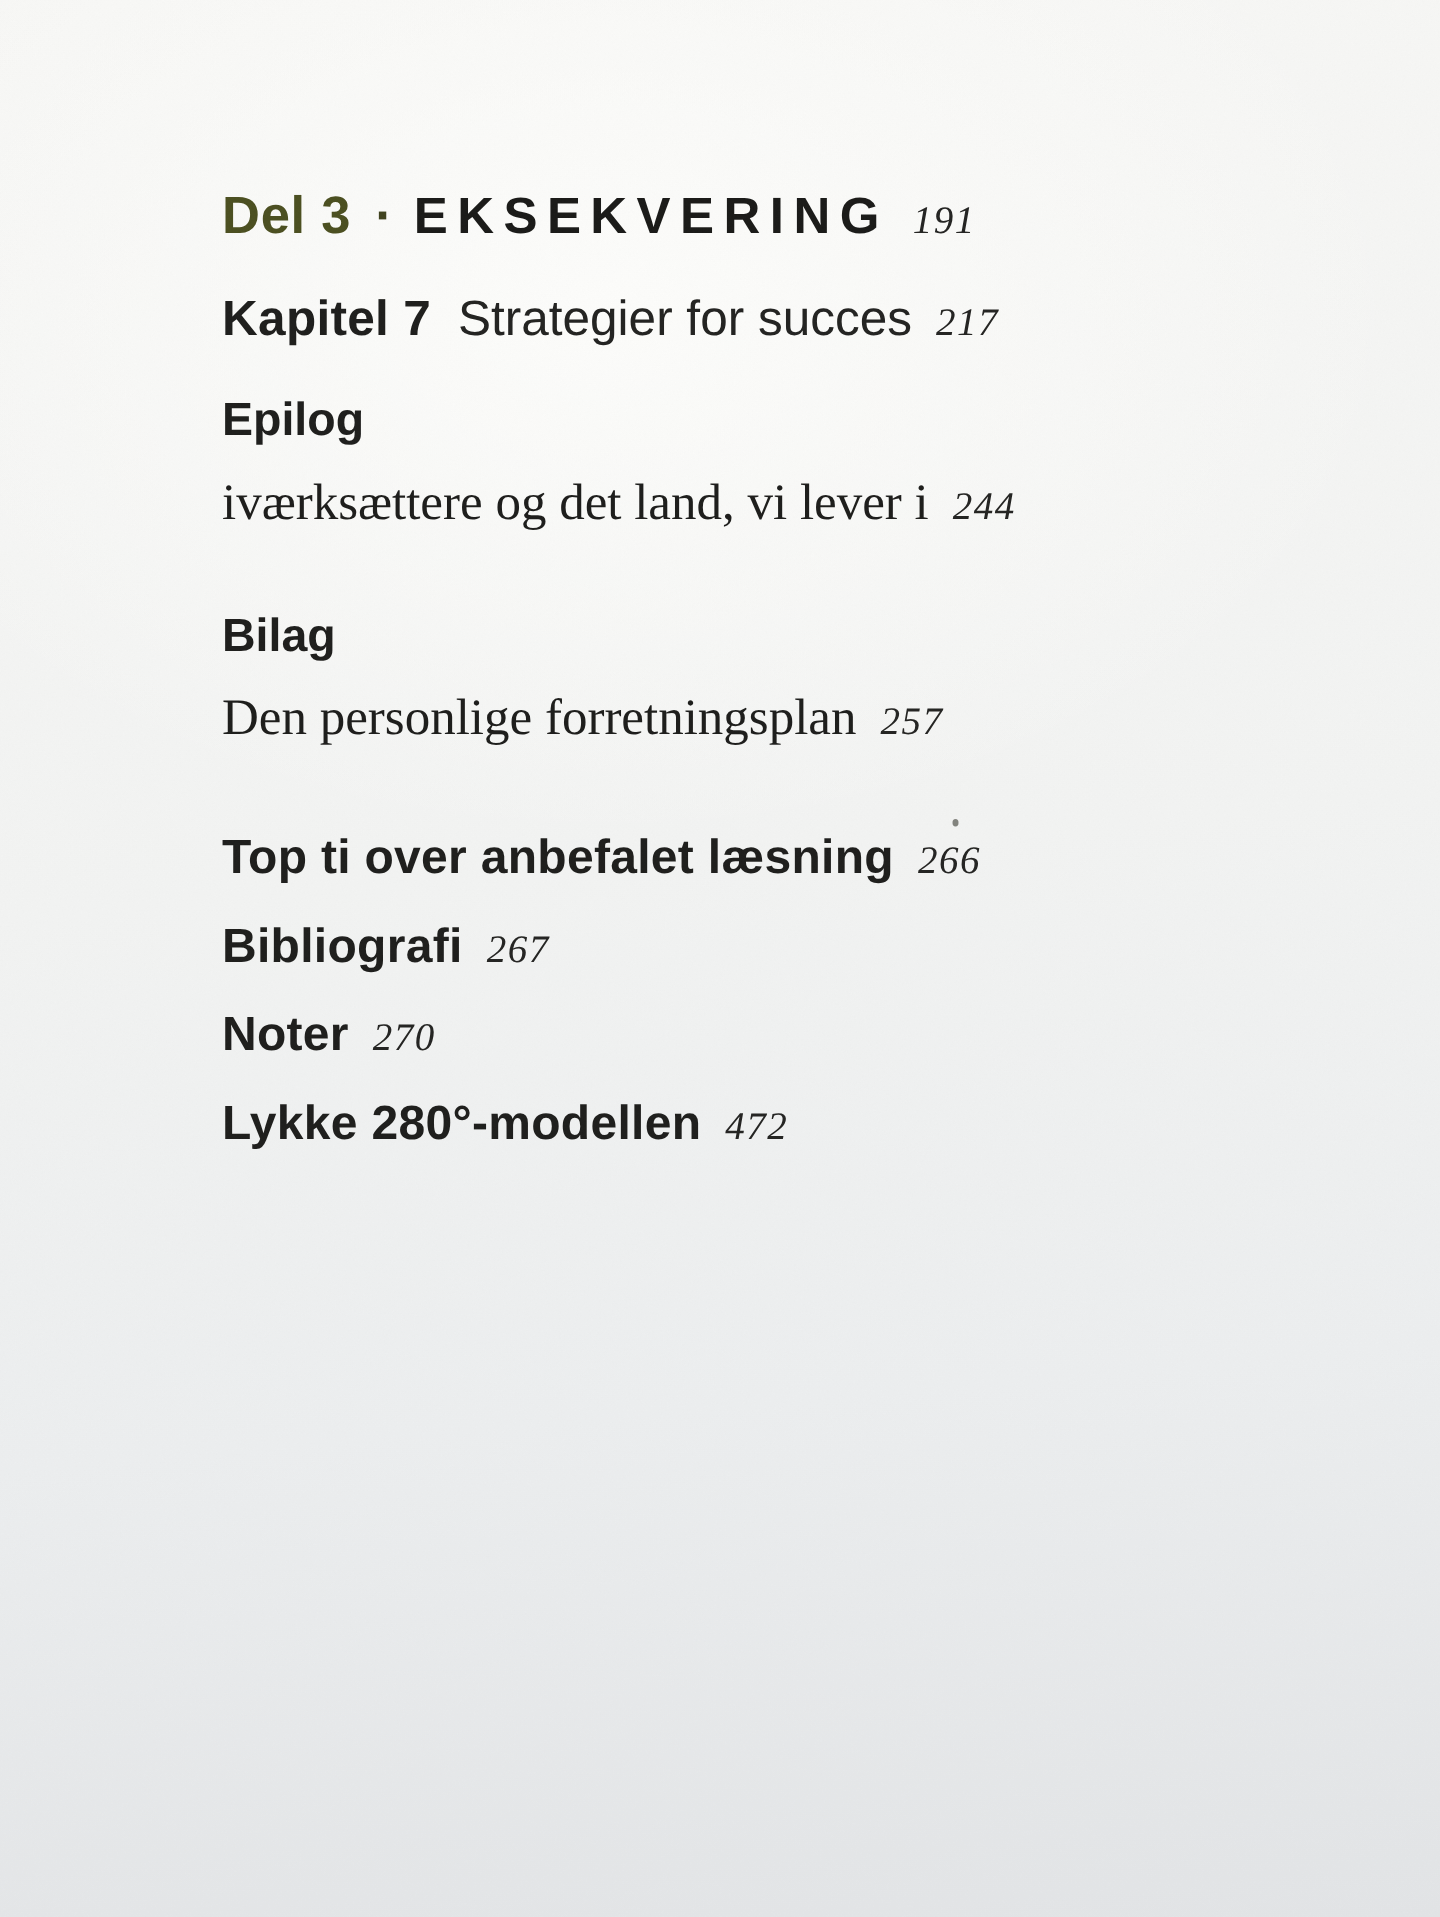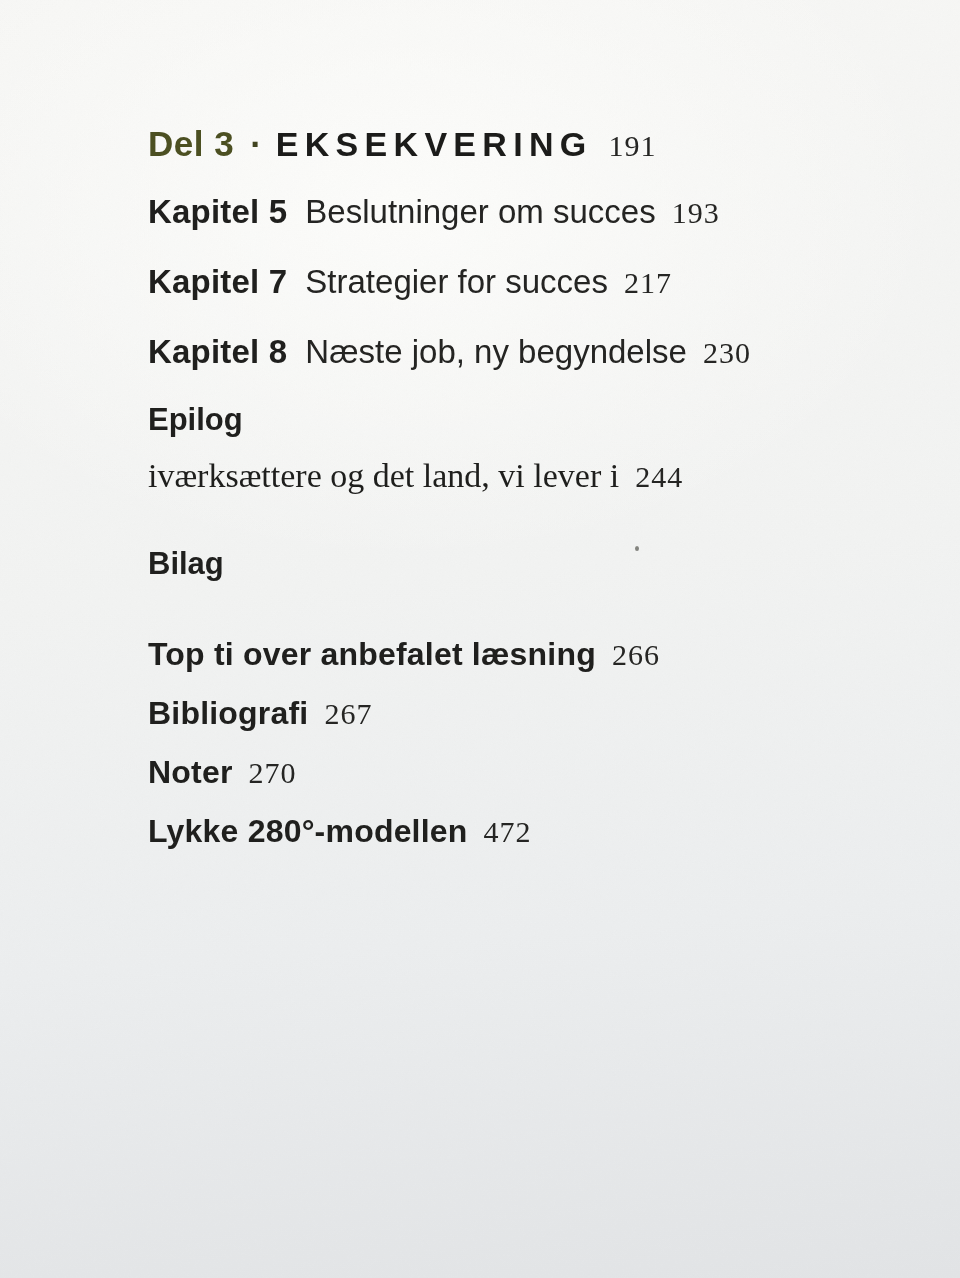--- a/index.html
+++ b/index.html
@@ -62,21 +62,22 @@
     letter-spacing: 0.2px;
   }
   .chapter-title {
     font-size: 33px;
     font-weight: 400;
     margin-left: 18px;
     color: #222220;
   }
   .pagenum {
     font-family: "Liberation Serif", serif;
-    font-size: 30px;
+    font-style: italic;
+    font-size: 26px;
     font-weight: 400;
     margin-left: 16px;
     color: #232321;
     letter-spacing: 1px;
     text-align: right;
   }
   .section-heading {
     height: 40px;
     line-height: 40px;
     font-size: 31px;
@@ -123,35 +124,32 @@
 
 <div class="page">
 
   <div class="content">
 
     <div class="part-row">
       <span class="part-label" style="color:#4a4e1f">Del 3</span><span class="part-sep" style="color:#3f421d">·</span><span class="part-title">EKSEKVERING</span><span class="pagenum">191</span>
     </div>
 
     <div class="row chapter-row">
-      <span class="chapter-label">Kapitel 5</span><span class="chapter-title">Beslutninger om succes</span><span class="pagenum">193</span>
-    </div>
-    <div class="row chapter-row">
       <span class="chapter-label">Kapitel 7</span><span class="chapter-title">Strategier for succes</span><span class="pagenum">217</span>
-    </div>
-    <div class="row chapter-row">
-      <span class="chapter-label">Kapitel 8</span><span class="chapter-title">Næste job, ny begyndelse</span><span class="pagenum">230</span>
     </div>
 
     <div class="section-heading epilog-heading">Epilog</div>
     <div class="serif-line epilog-line2">
       <span>iværksættere og det land, vi lever i</span><span class="pagenum">244</span>
     </div>
 
     <div class="section-heading bilag-heading">Bilag</div>
+    <div class="serif-line bilag-line">
+      <span>Den personlige forretningsplan</span><span class="pagenum">257</span>
+    </div>
 
     <div class="backmatter">
       <div class="back-row">
         <span class="back-title">Top ti over anbefalet læsning</span><span class="pagenum">266</span>
       </div>
       <div class="back-row">
         <span class="back-title">Bibliografi</span><span class="pagenum">267</span>
       </div>
       <div class="back-row">
         <span class="back-title">Noter</span><span class="pagenum">270</span>

